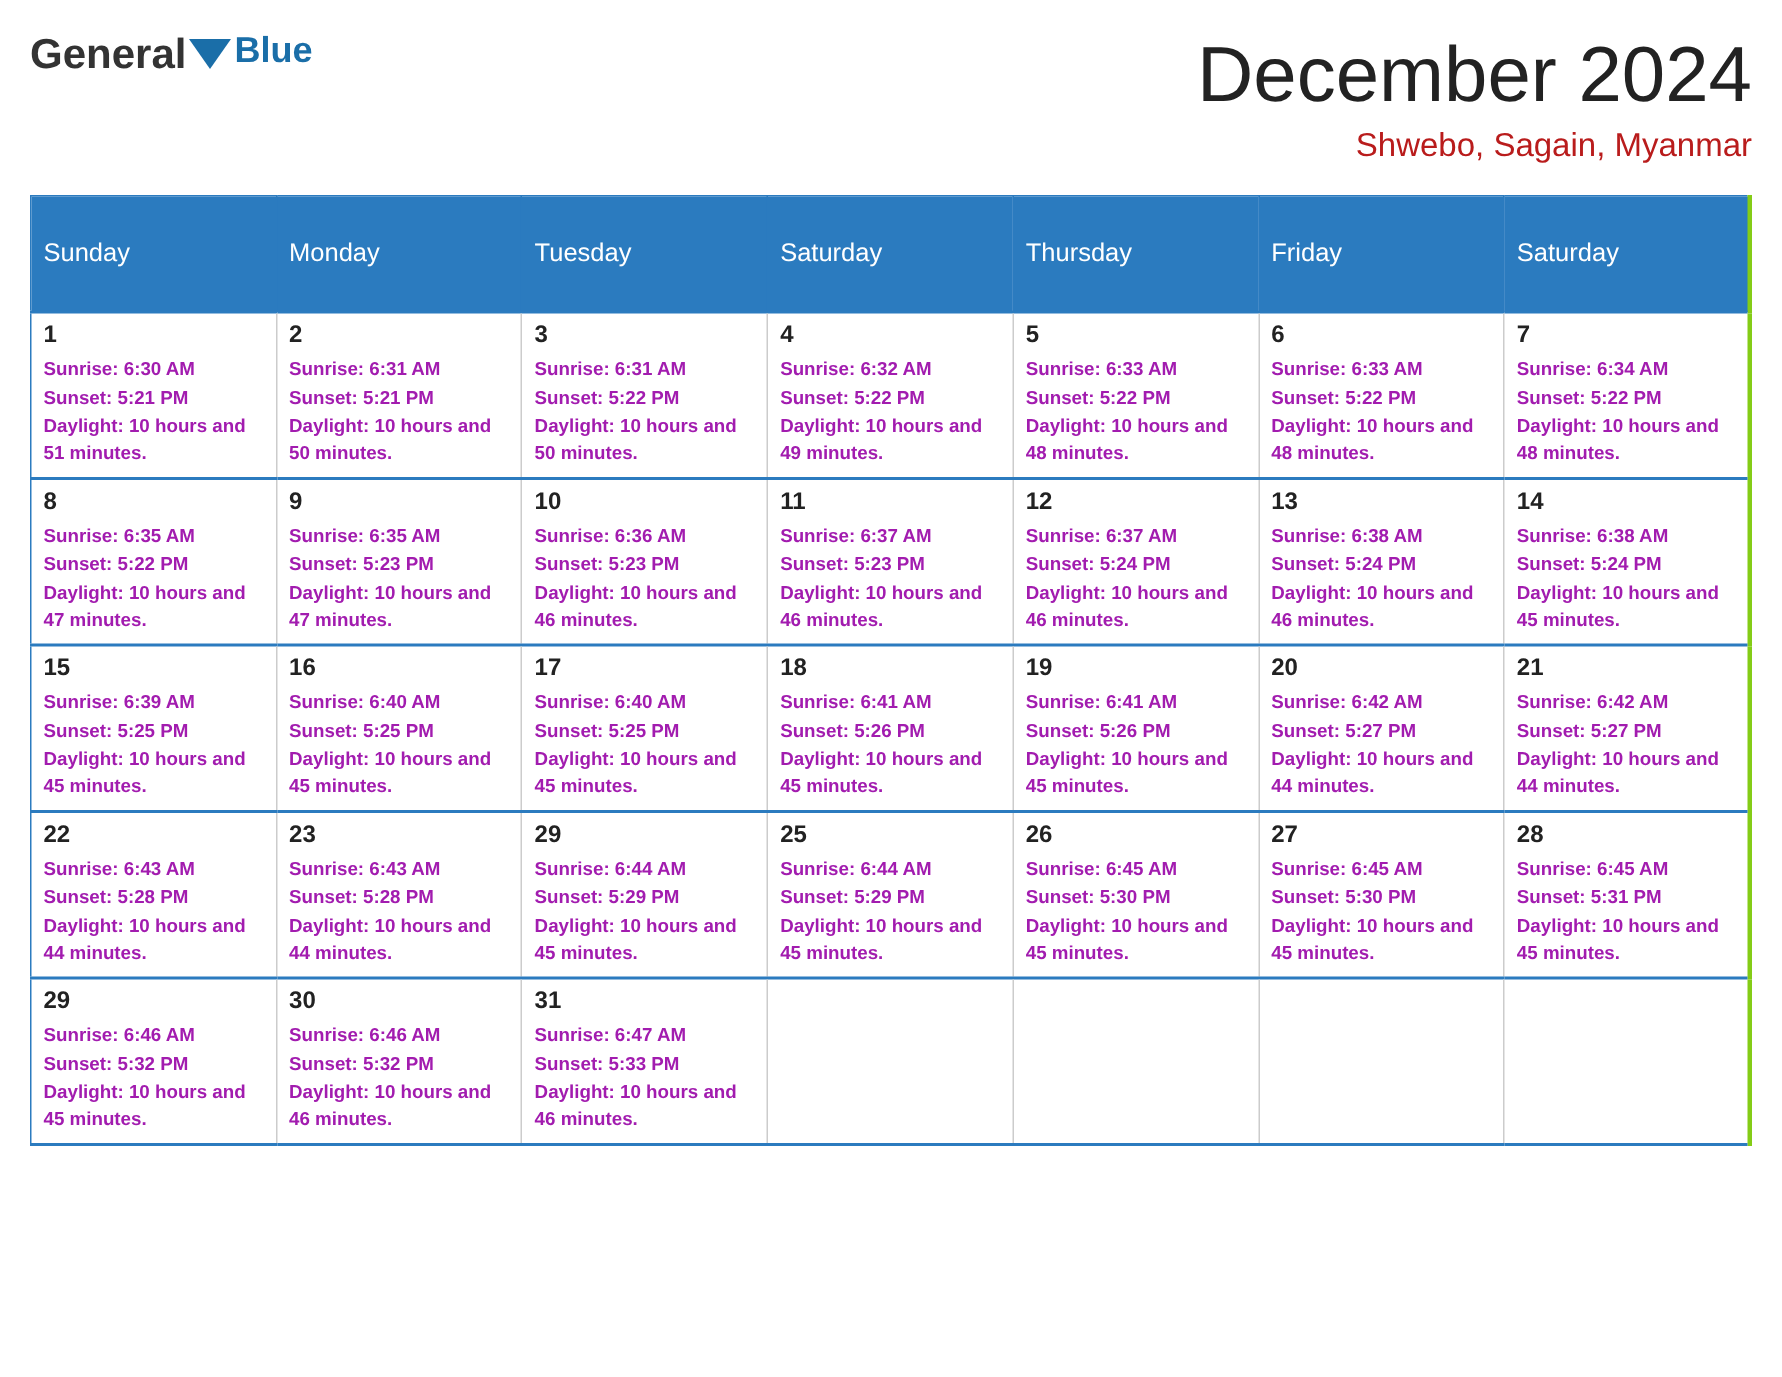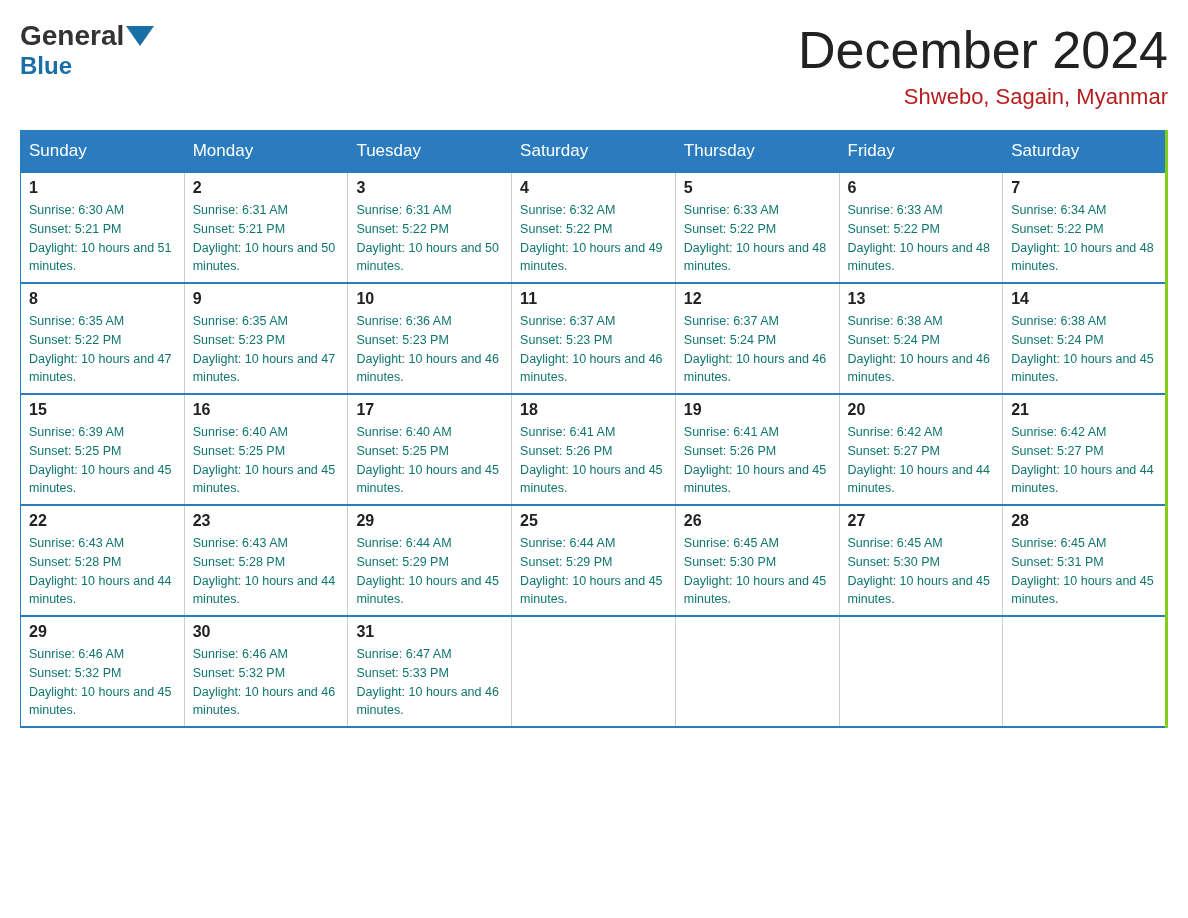--- a/index.html
+++ b/index.html
@@ -11,21 +11,21 @@
       padding: 20px;
     }
     .header {
       display: flex;
       justify-content: space-between;
       align-items: flex-start;
       margin-bottom: 20px;
     }
     .logo {
       display: flex;
-      flex-direction: column;
+      flex-direction: row;
       align-items: flex-start;
     }
     .logo-text {
       display: flex;
       align-items: center;
       font-size: 28px;
       font-weight: bold;
       color: #333;
     }
     .logo-general { color: #333; }
@@ -58,21 +58,21 @@
       color: #b91c1c;
       margin-top: 4px;
     }
     .calendar {
       width: 100%;
       border-collapse: collapse;
     }
     .calendar th {
       background-color: #2b7bbf;
       color: #fff;
-      padding: 10px 8px;
+      padding: 28px 8px;
       text-align: left;
       font-size: 17px;
       font-weight: normal;
       border: 1px solid #2b7bbf;
     }
     .calendar td {
       border: 1px solid #ccc;
       vertical-align: top;
       padding: 6px 8px;
       width: 14.28%;
@@ -96,22 +96,23 @@
       border-top: 2px solid #2b7bbf;
     }
     .day-number {
       font-size: 16px;
       font-weight: bold;
       color: #222;
       margin-bottom: 4px;
     }
     .day-info {
       font-size: 12.5px;
-      color: #0f766e;
+      color: #a21caf;
       line-height: 1.5;
+      font-weight: bold;
     }
     .empty-cell {
       background: #fff;
     }
   </style>
 </head>
 <body>
 
 <div class="header">
   <div class="logo">

